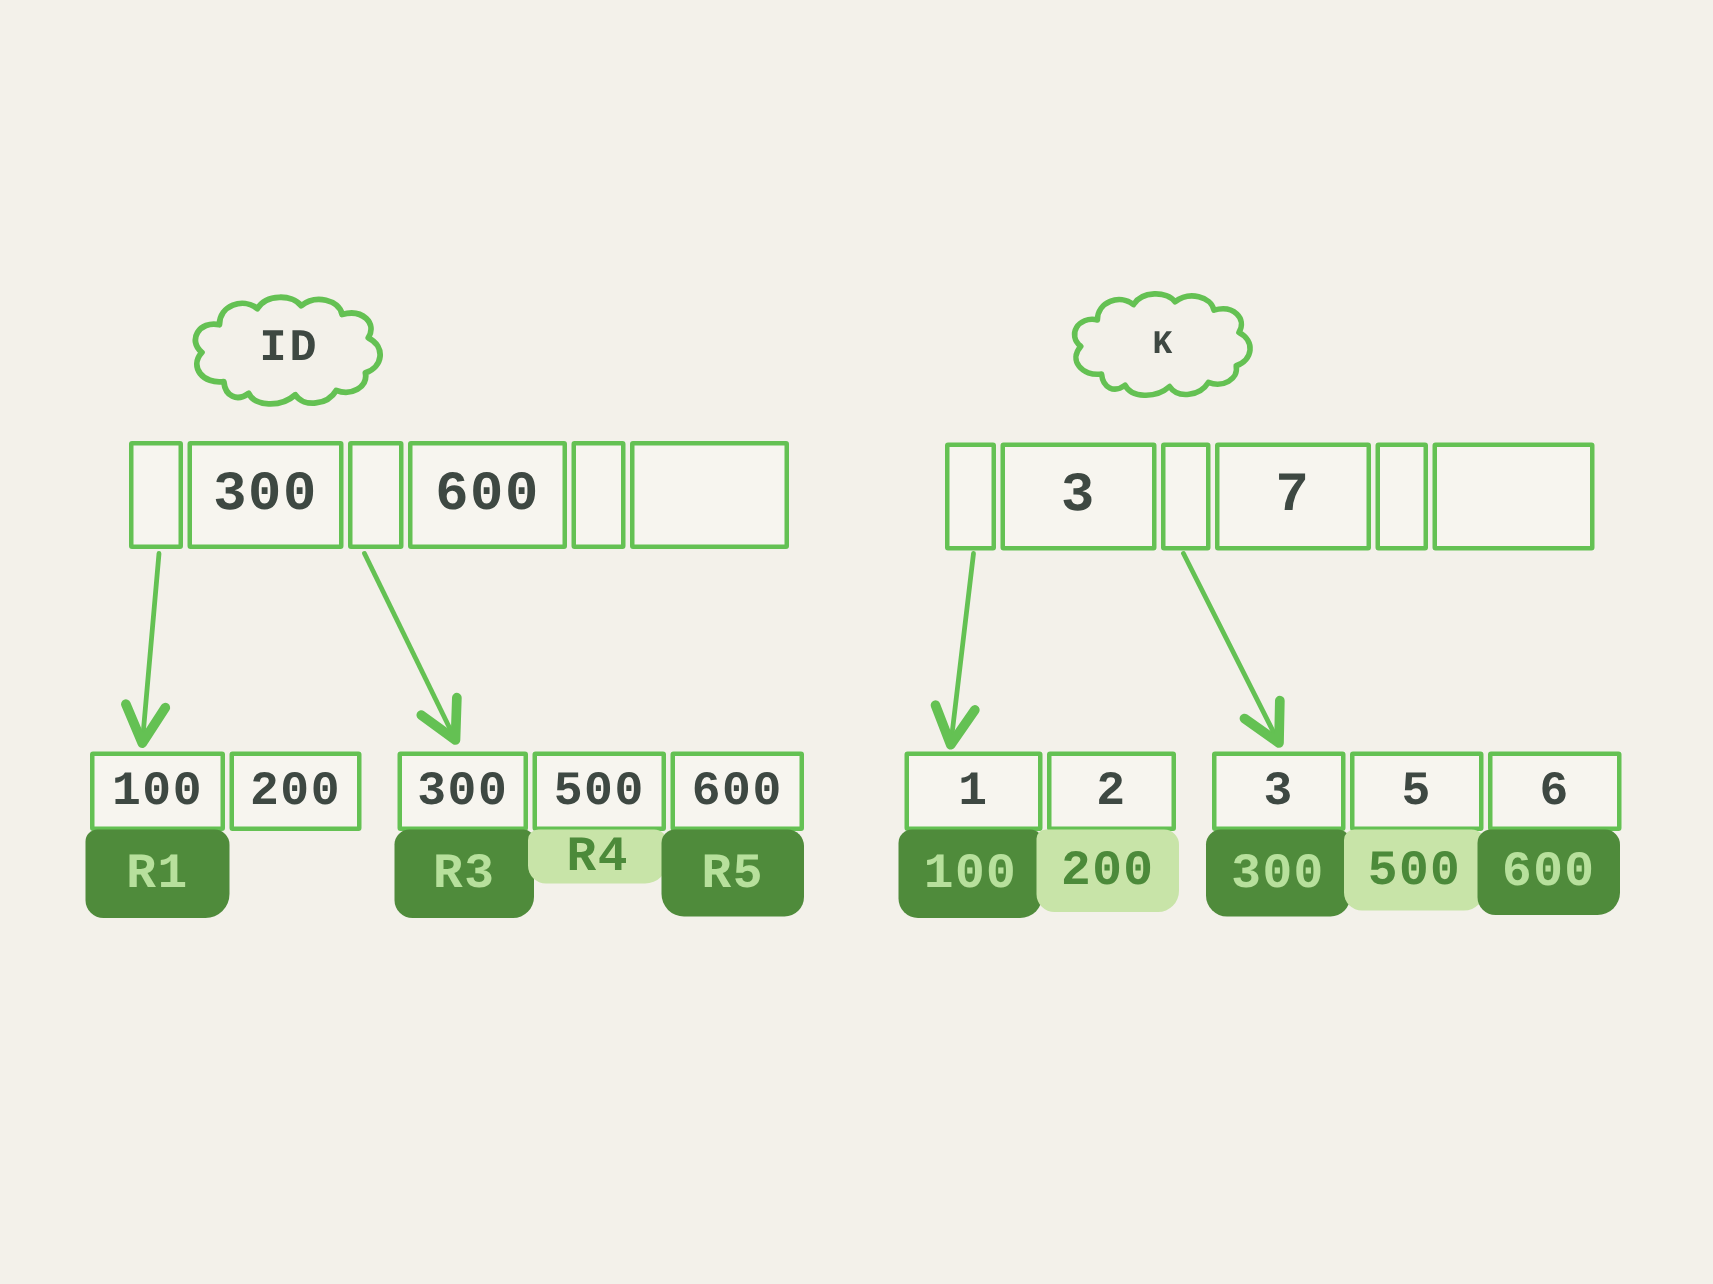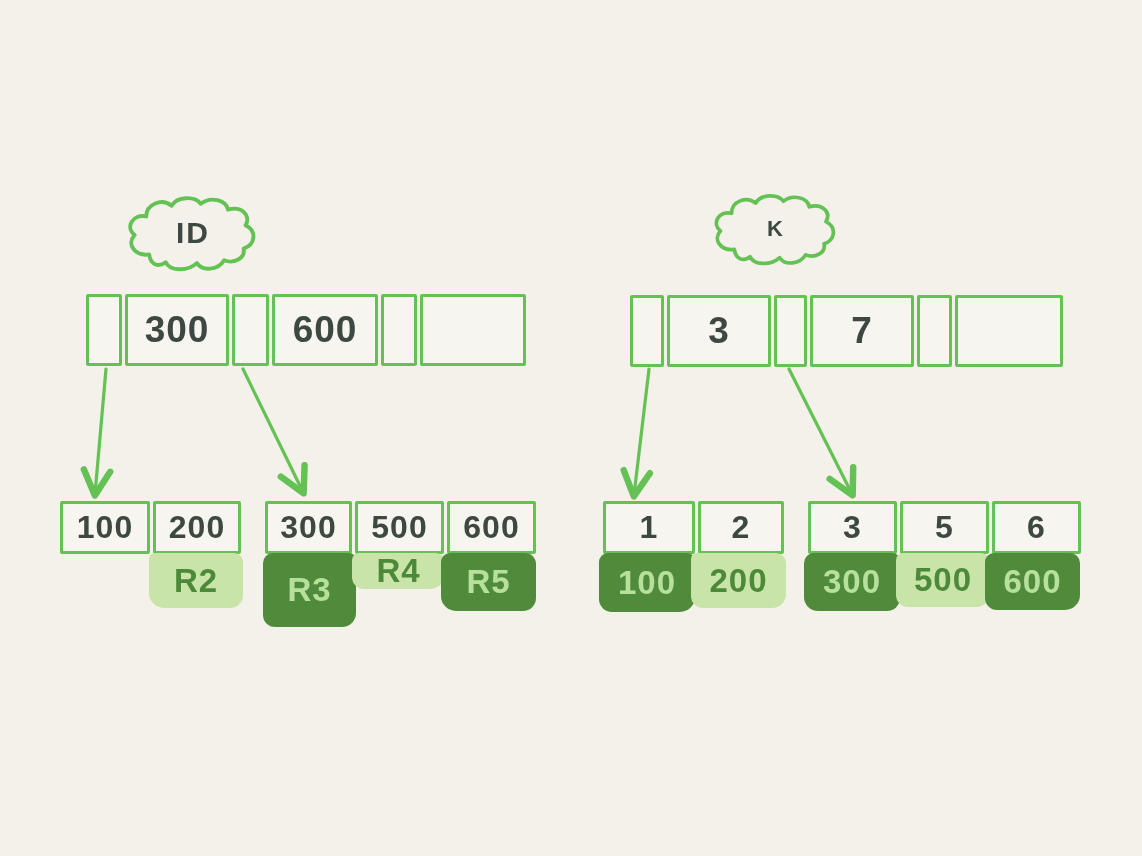--- a/index.html
+++ b/index.html
@@ -10,21 +10,21 @@
     --light: #c8e4a8;
     --darktext: #b7e09c;
     --lighttext: #4c8a3a;
   }
   html, body { margin:0; padding:0; }
   .canvas {
     position: relative;
     width: 1142px;
     height: 856px;
     background: var(--bg);
-    font-family: Liberation Sans, sans-serif;
+    font-family: Liberation Mono, monospace;
     overflow: hidden;
   }
   .bar { position: absolute; display: flex; column-gap: 3px; }
   .cell {
     box-sizing: border-box;
     border: 3px solid var(--stroke);
     border-radius: 2px;
     background: #f7f5ef;
     display: flex;
     align-items: center;
@@ -119,23 +119,23 @@
     <div class="cell" style="width:92px">1</div>
     <div class="cell" style="width:86px">2</div>
   </div>
 
   <div class="bar leaf-bar" style="left:808px; top:501px">
     <div class="cell" style="width:89px">3</div>
     <div class="cell" style="width:89px">5</div>
     <div class="cell" style="width:89px">6</div>
   </div>
 
-  <div class="rec light" style="left:149px; top:553px; width:94px; height:55px; border-radius:6px 9px 13px 15px">R2</div>
+  <div class="rec dark" style="left:57px;  top:553px; width:96px; height:59px; border-radius:8px 10px 16px 12px">R1</div>
 
-  <div class="rec dark" style="left:263px; top:553px; width:93px; height:74px; border-radius:10px 7px 14px 12px">R3</div>
+  <div class="rec dark" style="left:263px; top:553px; width:93px; height:59px; border-radius:10px 7px 14px 12px">R3</div>
   <div class="rec light" style="left:352px; top:553px; width:93px; height:36px; border-radius:7px 9px 15px 12px">R4</div>
   <div class="rec dark" style="left:441px; top:553px; width:95px; height:58px; border-radius:9px 11px 13px 15px">R5</div>
 
   <div class="rec dark" style="left:599px; top:553px; width:96px; height:59px; border-radius:9px 8px 15px 13px">100</div>
   <div class="rec light" style="left:691px; top:553px; width:95px; height:55px; border-radius:6px 10px 14px 12px">200</div>
 
   <div class="rec dark" style="left:804px; top:553px; width:96px; height:58px; border-radius:10px 8px 13px 14px">300</div>
   <div class="rec light" style="left:896px; top:553px; width:94px; height:54px; border-radius:7px 9px 14px 12px">500</div>
   <div class="rec dark" style="left:985px; top:553px; width:95px; height:57px; border-radius:9px 10px 15px 12px">600</div>
 

